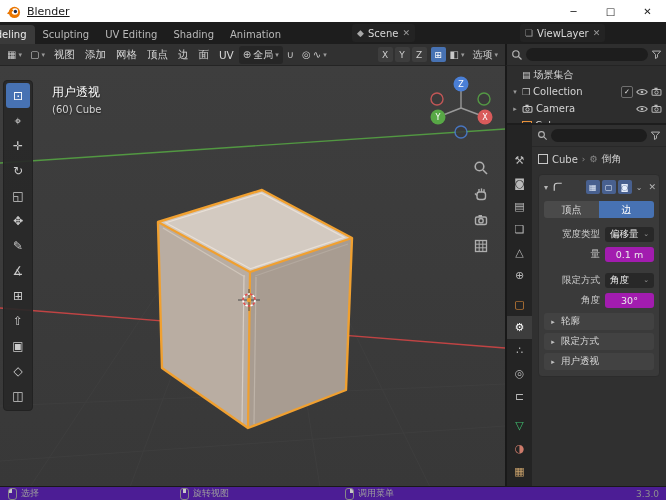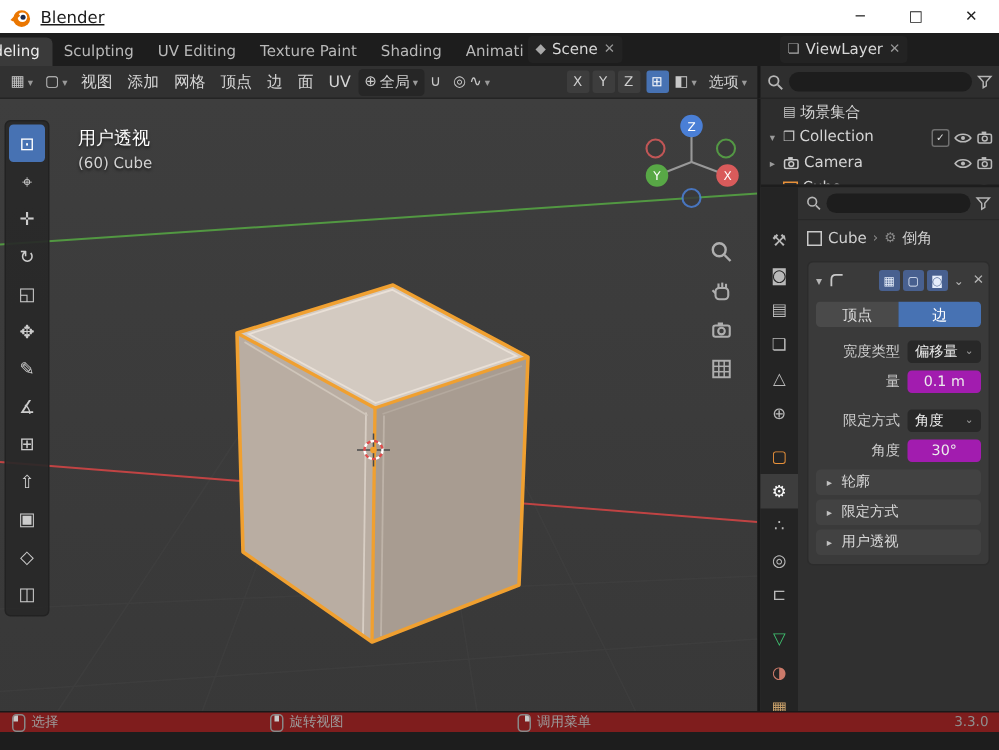--- a/index.html
+++ b/index.html
@@ -87,21 +87,21 @@
   .frow{display:flex;align-items:center;height:20px;padding:0 2px;}
   .flabel{width:56px;flex:none;text-align:right;padding-right:5px;color:#cccccc;font-size:9.5px;white-space:nowrap;}
   .fval{flex:1;height:15px;border-radius:3px;display:flex;align-items:center;font-size:9.5px;color:#ececec;}
   .fval.dropdown{background:#282828;justify-content:space-between;padding:0 5px;}
   .fval.number{background:#a21caf;justify-content:center;}
   .gap6{height:6px;}
   .sect{height:17px;display:flex;align-items:center;gap:4px;background:#424242;border-radius:3px;
         margin:3px 2px 0 2px;padding:0 5px;font-size:9.5px;color:#d8d8d8;}
   .sect .o-expand{color:#c0c0c0;}
   
-  .statusbar{position:absolute;bottom:12px;left:0;right:0;height:13px;background:#7f1d1d;border-top:1px solid #191919;
+  .statusbar{position:absolute;bottom:0;left:0;right:0;height:13px;background:#4c1d95;border-top:1px solid #191919;
              font-size:9px;color:#9d9d9d;}
   .hint{position:absolute;top:0;height:13px;display:flex;align-items:center;gap:4px;}
   .mouse{width:7px;height:10px;border:1px solid #888;border-radius:3px;position:relative;flex:none;}
   .mouse i{position:absolute;top:0;width:3px;height:4px;background:#c9c9c9;display:block;}
   .mouse.left i{left:0;border-radius:2px 0 0 0;}
   .mouse.middle i{left:2px;width:2.5px;}
   .mouse.right i{right:0;border-radius:0 2px 0 0;}
   .version{position:absolute;right:7px;top:0;height:13px;display:flex;align-items:center;color:#8f8f8f;}
   svg{display:block;}
 </style>
@@ -123,21 +123,20 @@
       <div class="win-btn">□</div>
       <div class="win-btn">✕</div>
     </div>
   </div>
 
   <div class="topbar">
     <div class="ws-tabs">
       <div class="ws-tab active" style="margin-left:-27px">Modeling</div>
       <div class="ws-tab">Sculpting</div>
       <div class="ws-tab">UV Editing</div>
-      <div class="ws-tab">Texture Paint</div>
       <div class="ws-tab">Shading</div>
       <div class="ws-tab">Animation</div>
 
     </div>
     <div class="datablock" style="left:352px">
       <span class="db-glyph">◆</span>
       <span>Scene</span>
       <span class="db-x">✕</span>
     </div>
     <div class="datablock" style="left:520px">

